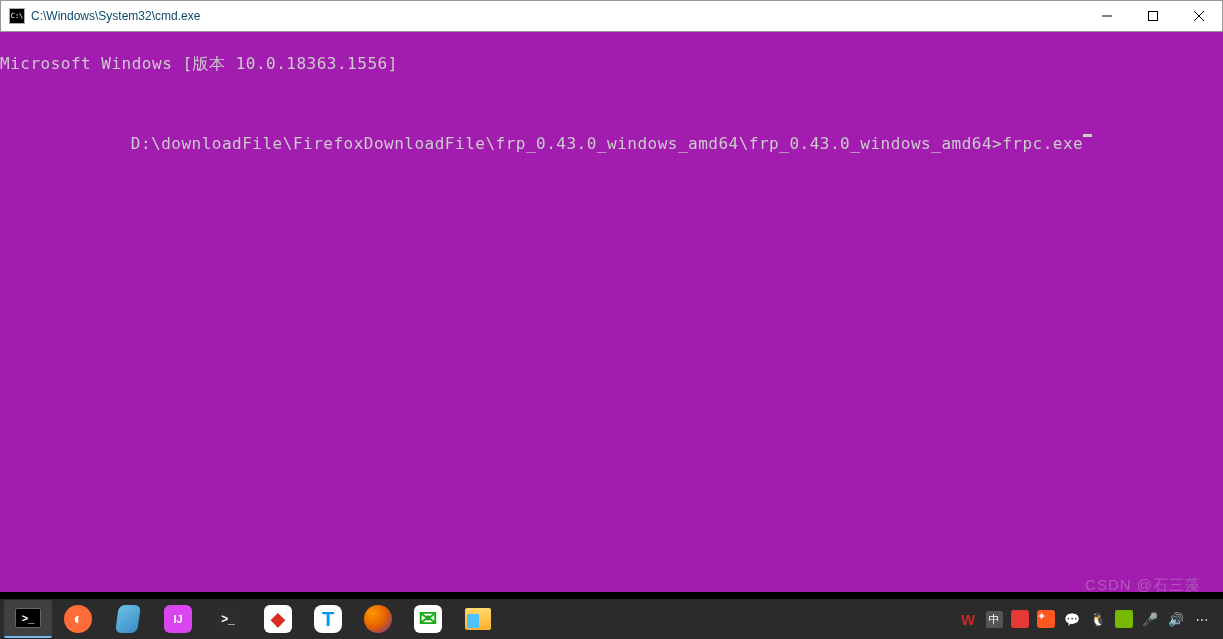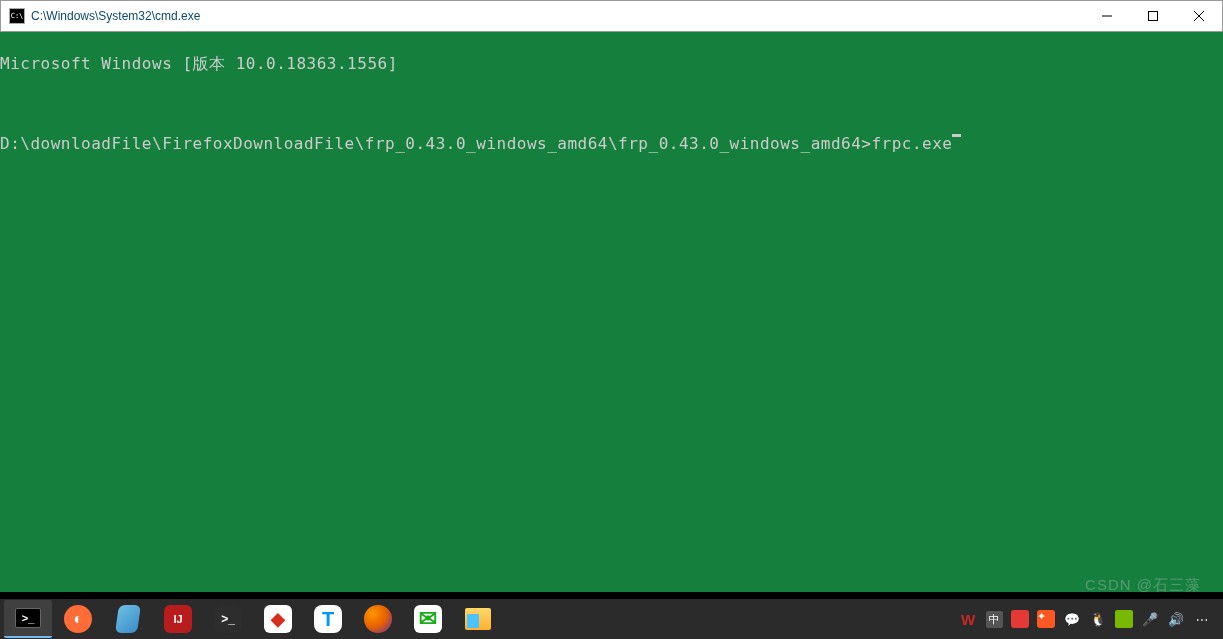--- a/index.html
+++ b/index.html
@@ -50,35 +50,36 @@
       height: 100%;
       display: flex;
       align-items: center;
       justify-content: center;
       font-size: 14px;
       color: #000;
       background: transparent;
       border: none;
     }
     .terminal {
-      background: #15803d;
+      background: #a21caf;
       color: #ccc;
       font-family: "NSimSun", "SimSun", "Consolas", monospace;
       font-size: 16px;
       line-height: 20px;
       padding: 2px 0 0 0;
       height: 560px;
       white-space: pre;
       letter-spacing: 0.5px;
     }
     .terminal-line {
       display: block;
     }
     .prompt-line {
       display: flex;
+      justify-content: center;
     }
     .cursor {
       display: inline-block;
       width: 9px;
       height: 3px;
       background: #ccc;
       vertical-align: bottom;
       margin-bottom: 2px;
     }
     .taskbar {
@@ -132,21 +133,21 @@
       display: flex;
       align-items: center;
       justify-content: center;
       font-size: 16px;
       font-weight: bold;
       color: #fff;
     }
     .ico-cmd { background: #000; border: 1px solid #666; width: 26px; height: 20px; border-radius: 2px; font-size: 11px; }
     .ico-postman { background: #ff6c37; border-radius: 50%; }
     .ico-notes { background: linear-gradient(135deg,#6ec1e4,#3a8bc8); transform: skewX(-8deg); width: 22px; }
-    .ico-idea { background: #b91c1c; font-size: 11px; }
+    .ico-idea { background: #d946ef; font-size: 11px; }
     .ico-term { background: #2d2d2d; font-size: 12px; }
     .ico-redis { background: #fff; color: #d82c20; font-size: 18px; }
     .ico-todesk { background: #fff; color: #0098fd; font-size: 20px; font-weight: bold; border-radius: 8px; }
     .ico-firefox { background: radial-gradient(circle at 30% 30%, #ff9500, #e66000, #5e2ca5); border-radius: 50%; }
     .ico-wechat { background: #fff; color: #1aad19; font-size: 22px; }
     .ico-explorer { background: linear-gradient(#ffd96a,#ffb02e); width: 26px; height: 22px; border-radius: 2px; position: relative; }
     .ico-explorer::before { content: ""; position: absolute; left: 2px; bottom: 2px; width: 12px; height: 14px; background: #4cc2ff; border-radius: 1px; }
     .tray-w { color: #c62828; font-weight: bold; font-size: 15px; }
     .tray-red { background: #e53935; width: 18px; height: 18px; border-radius: 3px; }
     .tray-orange { background: #ff5722; width: 18px; height: 18px; border-radius: 3px; font-size: 11px; }

